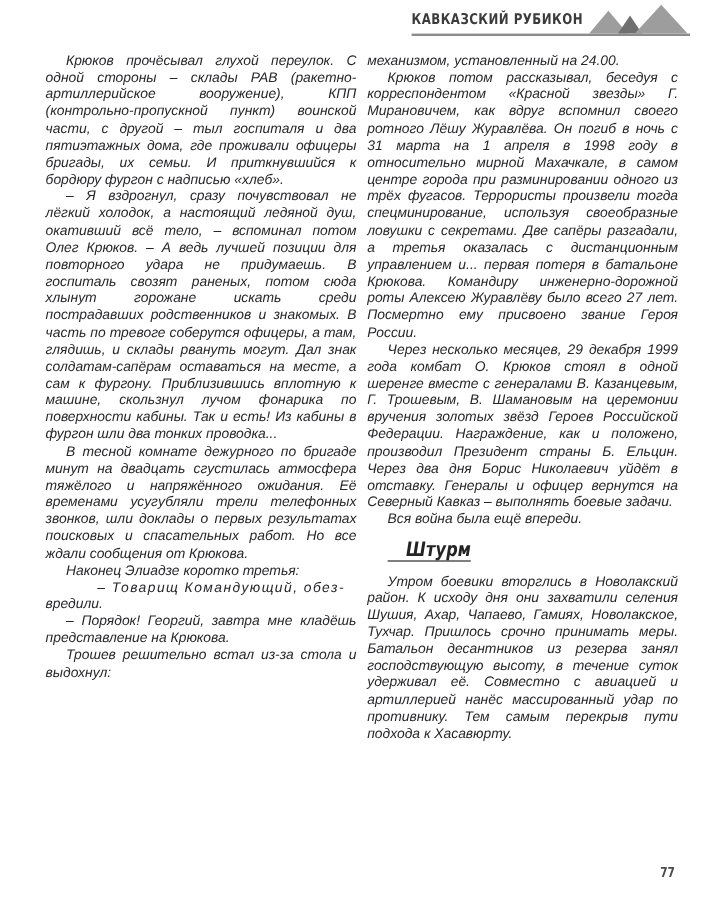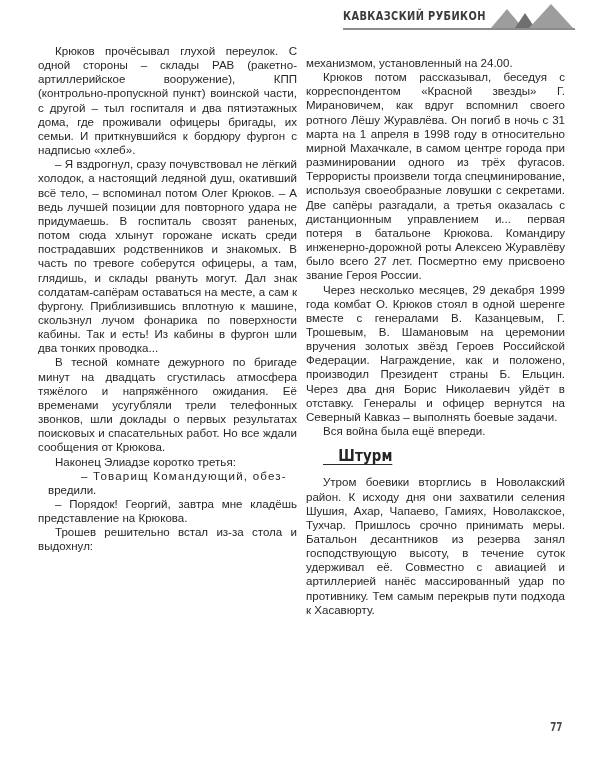--- a/index.html
+++ b/index.html
@@ -59,30 +59,31 @@
   .col {
     position: absolute;
     top: 44px;
     width: 259px;
     font-size: 11.55px;
     line-height: 14.15px;
     color: #27272a;
     text-align: justify;
     text-justify: inter-word;
     hyphens: none;
+    font-style: italic;
   }
   .col-left  { left: 38px; }
   .col-right { left: 306px; }
 
   .col p {
     margin: 0;
     text-indent: 17px;
   }
-  .col p.noindent { text-indent: 0; margin-top: 12px; }
-  .col p.cont     { text-indent: 0; margin-left: 10px; }
+  .col p.noindent { text-indent: 0; }
+  .col p.cont     { text-indent: 0; }
 
   
   .wide-just {
     letter-spacing: 1.2px;
     margin-left: 26px;
   }
 
   
   .subhead {
     margin: 11px 0 10px 0;

